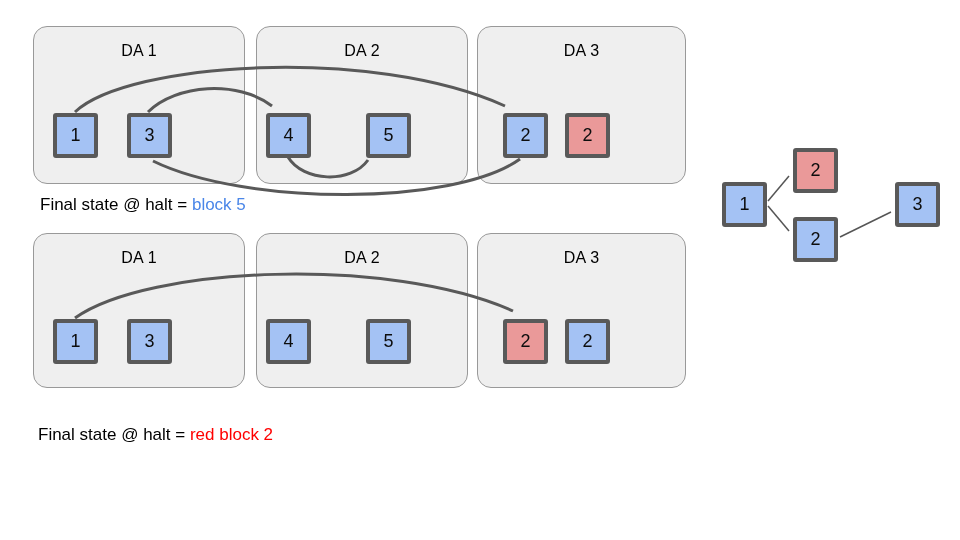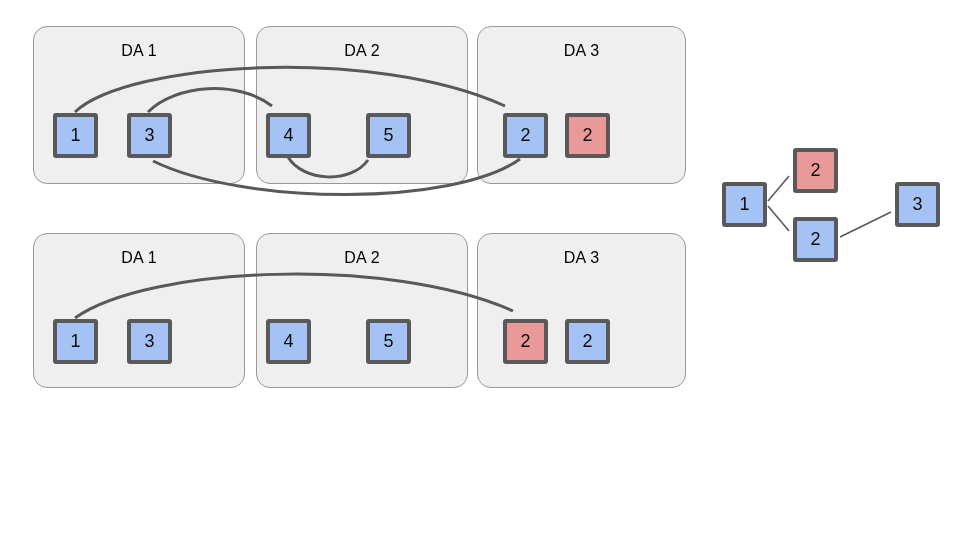--- a/index.html
+++ b/index.html
@@ -52,39 +52,41 @@
     <div class="block blue" style="left:9px;top:86px">4</div>
     <div class="block blue" style="left:109px;top:86px">5</div>
   </section>
 
   <section class="panel" style="left:477px;top:26px;width:209px;height:158px">
     <div class="panel-title">DA 3</div>
     <div class="block blue" style="left:25px;top:86px">2</div>
     <div class="block red" style="left:87px;top:86px">2</div>
   </section>
 
+  <p class="caption" style="left:40px;top:195px"><span>Final state @ halt = </span><span class="hl-blue">block 5</span></p>
 
   <section class="panel" style="left:33px;top:233px;width:212px;height:155px">
     <div class="panel-title">DA 1</div>
     <div class="block blue" style="left:19px;top:85px">1</div>
     <div class="block blue" style="left:93px;top:85px">3</div>
   </section>
 
   <section class="panel" style="left:256px;top:233px;width:212px;height:155px">
     <div class="panel-title">DA 2</div>
     <div class="block blue" style="left:9px;top:85px">4</div>
     <div class="block blue" style="left:109px;top:85px">5</div>
   </section>
 
   <section class="panel" style="left:477px;top:233px;width:209px;height:155px">
     <div class="panel-title">DA 3</div>
     <div class="block red" style="left:25px;top:85px">2</div>
     <div class="block blue" style="left:87px;top:85px">2</div>
   </section>
 
+  <p class="caption" style="left:38px;top:425px"><span>Final state @ halt = </span><span class="hl-red">red block 2</span></p>
 
   <div class="block blue" style="left:722px;top:182px">1</div>
   <div class="block red" style="left:793px;top:148px">2</div>
   <div class="block blue" style="left:793px;top:217px">2</div>
   <div class="block blue" style="left:895px;top:182px">3</div>
 
   <svg class="edge-layer" viewBox="0 0 960 540">
     <defs>
       <marker id="ah" viewBox="0 0 10 10" refX="8.5" refY="5" markerWidth="4.6" markerHeight="4.6" orient="auto">
         <path d="M0 0 L10 5 L0 10 Z" fill="#595959"></path>

